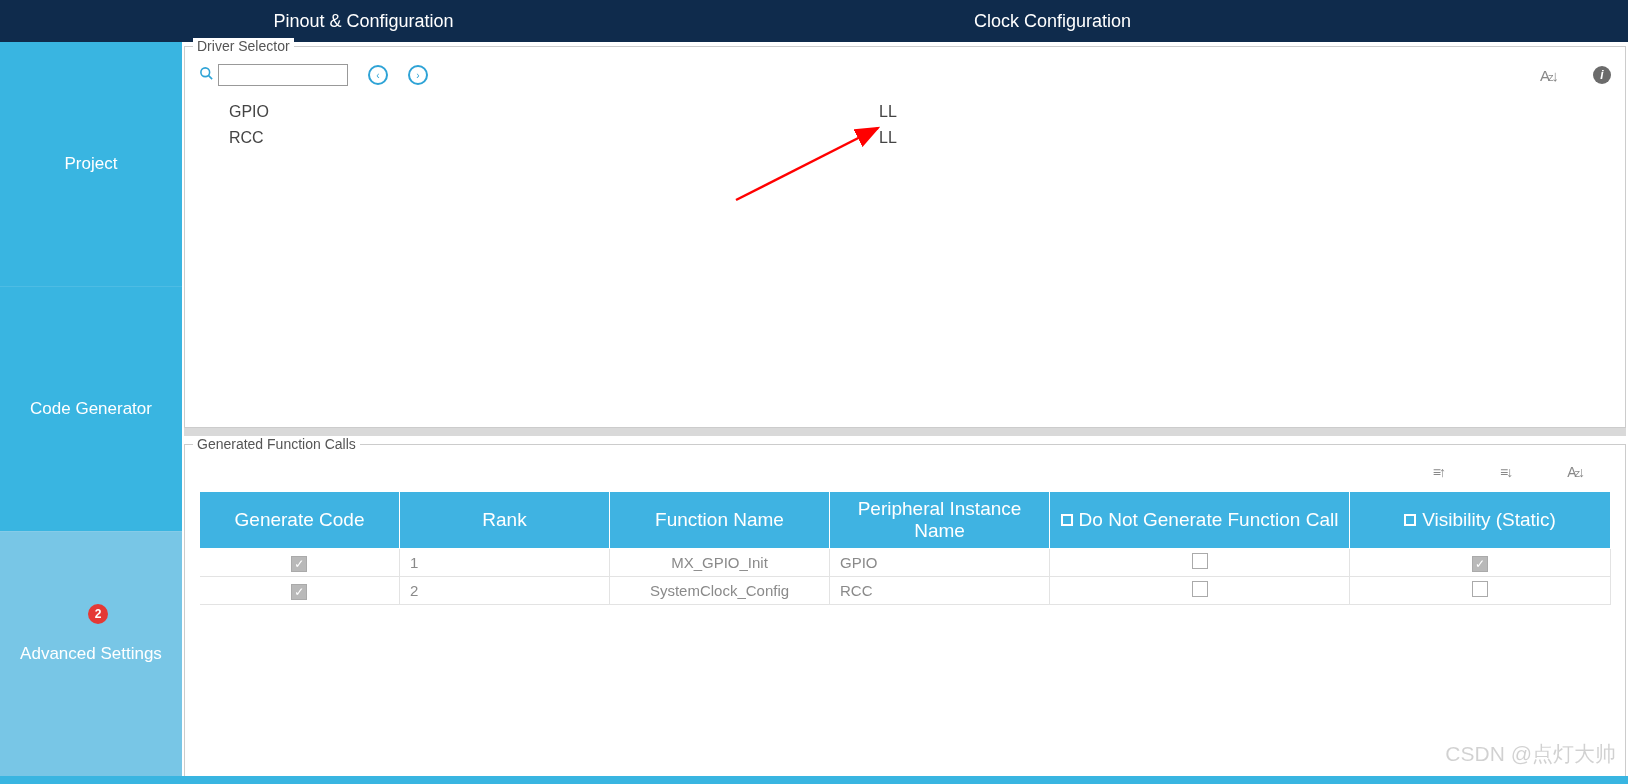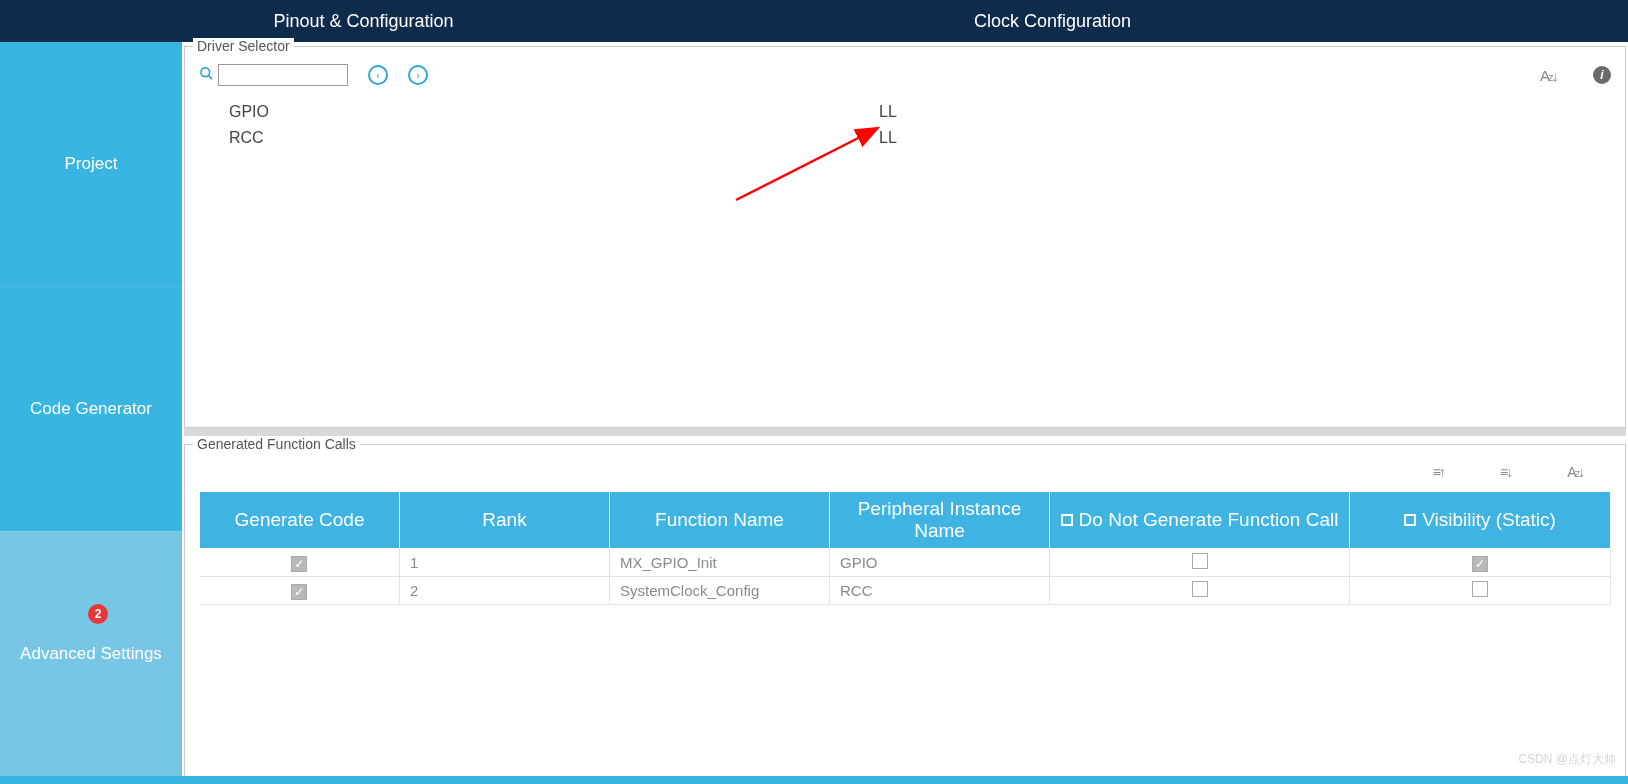--- a/index.html
+++ b/index.html
@@ -44,21 +44,21 @@
 
   
   .func-icons { display: flex; justify-content: flex-end; gap: 56px; padding-right: 28px; height: 26px; align-items: center; color: #888; }
   .func-btn-icon { font-size: 14px; cursor: pointer; letter-spacing: -2px; }
 
   .func-table { width: 100%; border-collapse: collapse; margin-top: 6px; }
   .func-table th { background: #3fb3e2; color: #fff; font-weight: normal; font-size: 19px; padding: 6px 10px; border: 1px solid #fff; text-align: center; }
   .func-table td { border-bottom: 1px solid #e3e3e3; border-right: 1px solid #e3e3e3; font-size: 15px; padding: 4px 10px; color: #8a8a8a; height: 26px; }
   .col-gen { width: 200px; text-align: center; }
   .col-rank { width: 210px; }
-  .col-fn { width: 220px; }
+  .col-fn { width: 220px; text-align: center; }
   .col-peri { width: 220px; }
   .col-dng { width: 300px; text-align: center; }
   .col-vis { text-align: center; }
   .hdr-check { display: inline-flex; align-items: center; gap: 6px; }
   .hdr-check .box { width: 12px; height: 12px; border: 2px solid #fff; }
 
   .chk { width: 16px; height: 16px; border: 1px solid #aaa; display: inline-flex; align-items: center; justify-content: center; font-size: 12px; background: #fff; cursor: pointer; }
   .chk.checked { background: #b9b9b9; color: #fff; }
 
   
@@ -67,21 +67,21 @@
   .badge-2 { position: absolute; left: 88px; top: 72px; }
 
   
   .arrow-svg { position: absolute; left: 730px; top: 120px; pointer-events: none; }
 
   
   .bottom-strip { position: absolute; left: 0; bottom: 0; width: 100%; height: 8px; background: #39b5e1; }
 
   .separator-bar { height: 8px; background: #d9d9d9; margin: 0 2px; }
 
-  .watermark { position: absolute; right: 12px; bottom: 16px; color: rgba(0,0,0,0.18); font-size: 12px; font-family: sans-serif; }
+  .watermark { position: absolute; right: 12px; bottom: 16px; color: rgba(0,0,0,0.18); font-size: 21px; font-family: sans-serif; }
 </style>
 </head>
 <body>
 
 <div class="root">
 
   <div class="top-tabs">
     <div class="top-tab tab-dark">
         <span>Pinout &amp; Configuration</span>
       </div>

